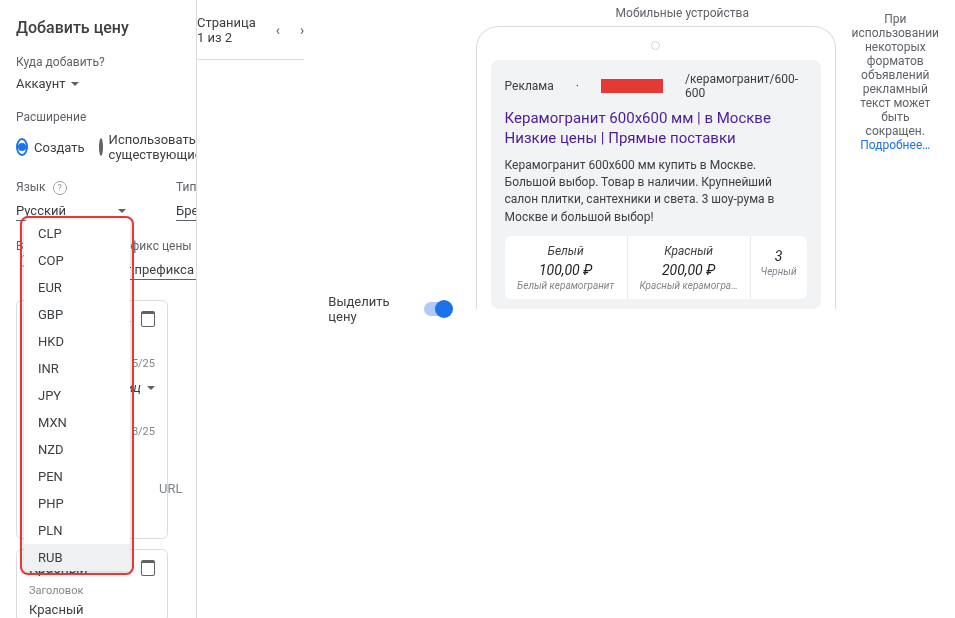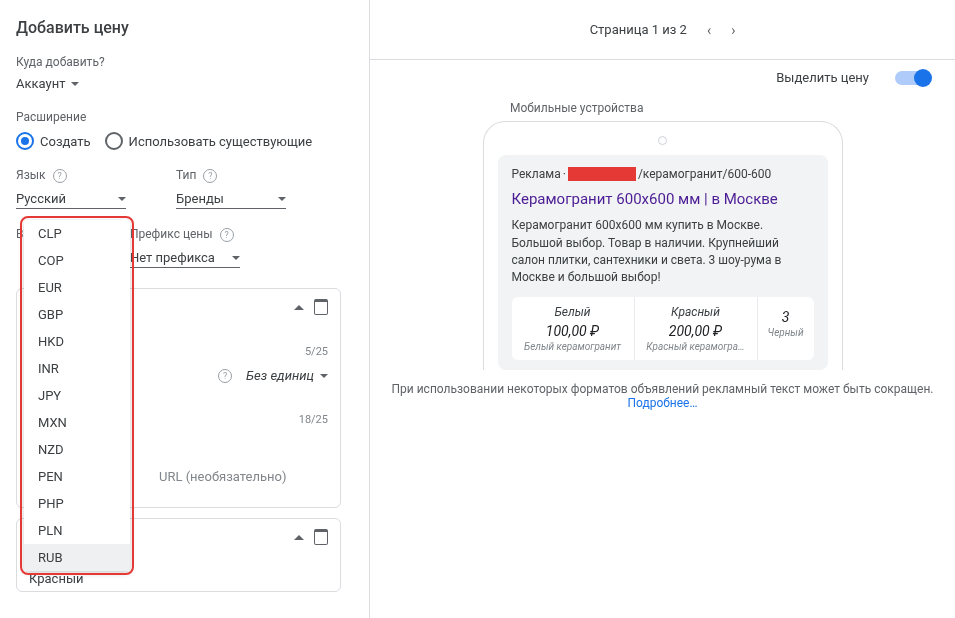--- a/index.html
+++ b/index.html
@@ -4,21 +4,21 @@
 <style>
   * { box-sizing: border-box; margin: 0; padding: 0; font-family: Roboto, Arial, sans-serif; }
   body { width: 955px; height: 618px; display: flex; background: #fff; overflow: hidden; }
 
   .left {
     width: 370px; height: 100%; border-right: 1px solid #dadce0;
     padding: 18px 0 0 16px; display: flex; flex-direction: column;
     position: relative; overflow: hidden;
   }
   .right {
-    flex: 1; height: 100%; display: flex; flex-direction: column;
+    flex: 1; height: 100%; display: flex; flex-direction: row;
   }
 
   h1.title { font-size: 16px; font-weight: 500; color: #3c4043; margin-bottom: 18px; }
 
   .field-label { font-size: 12px; color: #5f6368; margin-bottom: 4px; }
   .select-display { font-size: 13px; color: #3c4043; display: inline-flex; align-items: center; cursor: pointer; }
   .caret-down { border-top: 4px solid #5f6368; border-left: 4px solid transparent; border-right: 4px solid transparent; margin-left: 6px; }
 
   .section { margin-bottom: 18px; }
   .radio-row { display: flex; align-items: center; gap: 14px; }
@@ -87,21 +87,21 @@
   .preview-caption { font-size: 12px; color: #5f6368; align-self: flex-start; margin: 6px 0 6px 140px; }
 
   .phone {
     width: 360px; padding: 14px 14px 0; border: 1px solid #dadce0;
     border-radius: 22px 22px 0 0; border-bottom: none;
   }
   .notch { width: 9px; height: 9px; border: 1px solid #cfd2d6; border-radius: 50%; margin: 0 auto 10px; }
   .ad-card {
     background: #f1f3f4; border-radius: 8px; padding: 12px 14px 10px;
   }
-  .ad-top { display: flex; align-items: center; gap: 2px; font-size: 12px; color: #3c4043; margin-bottom: 8px; }
+  .ad-top { display: flex; align-items: center; gap: 22px; font-size: 12px; color: #3c4043; margin-bottom: 8px; }
   .red-block { width: 68px; height: 14px; background: #e53935; }
   .ad-title { color: #4c1d95; font-size: 15px; line-height: 1.35; margin-bottom: 8px; cursor: pointer; }
   .ad-desc { color: #3c4043; font-size: 12px; line-height: 1.45; margin-bottom: 10px; }
   .tiles { display: flex; gap: 0; background: #fff; border-radius: 6px; overflow: hidden; font-style: italic; }
   .tile { flex: 1; text-align: center; padding: 8px 4px; border-right: 1px solid #e8eaed; }
   .tile:last-child { border-right: none; flex: 0 0 56px; }
   .tile-cap { font-size: 12px; color: #3c4043; margin-bottom: 4px; }
   .tile-price { font-size: 14px; color: #202124; margin-bottom: 2px; }
   .tile-sub { font-size: 10px; color: #80868b; white-space: nowrap; overflow: hidden; text-overflow: ellipsis; }
 
@@ -241,20 +241,21 @@
     <div class="phone">
       <div class="notch"></div>
       <div class="ad-card">
         <div class="ad-top">
           <span>Реклама</span>·
           <span class="red-block"></span>
           <span>/керамогранит/600-600</span>
         </div>
         <div class="ad-title">
           <span>Керамогранит 600х600 мм | в Москве</span><br>
+          <span>Низкие цены | Прямые поставки</span>
         </div>
         <div class="ad-desc">Керамогранит 600х600 мм купить в Москве. Большой выбор. Товар в наличии. Крупнейший салон плитки, сантехники и света. 3 шоу-рума в Москве и большой выбор!</div>
         <div class="tiles">
           <div class="tile">
             <div class="tile-cap">Белый</div>
             <div class="tile-price">100,00 ₽</div>
             <div class="tile-sub">Белый керамогранит</div>
           </div>
           <div class="tile">
             <div class="tile-cap">Красный</div>

